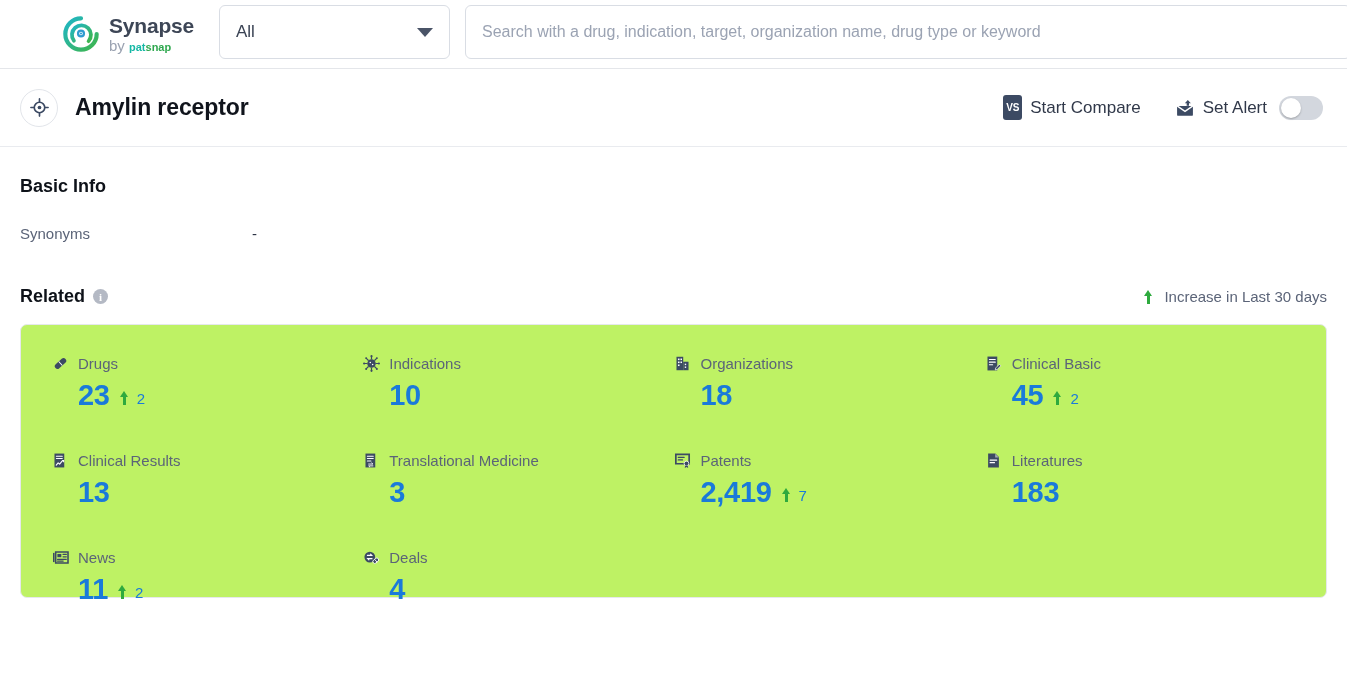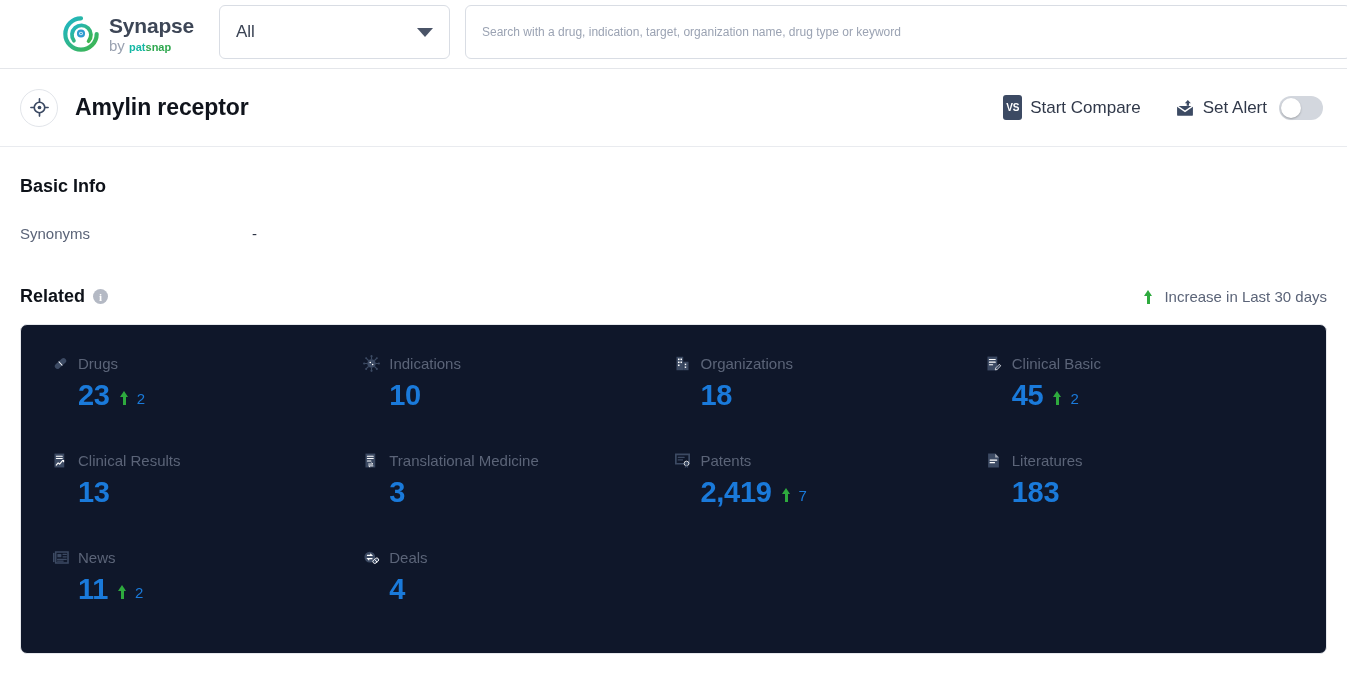--- a/index.html
+++ b/index.html
@@ -80,21 +80,21 @@
     border-radius: 6px;
     background: #fff;
     display: flex;
     align-items: center;
     padding: 0 16px;
   }
   .search-input {
     border: none;
     outline: none;
     width: 100%;
-    font-size: 12px;
+    font-size: 16px;
     color: #be185d;
     font-family: "Liberation Sans", sans-serif;
     background: transparent;
   }
   .search-input::placeholder { color: #9ba3b3; }
 
   
   .titlebar {
     height: 78px;
     display: flex;
@@ -234,23 +234,23 @@
     border-left: 4.5px solid transparent;
     border-right: 4.5px solid transparent;
     border-bottom: 6px solid #2eaa3e;
   }
 
   
   .stats-card {
     margin-top: 17px;
     border: 1px solid #e6e8ec;
     border-radius: 7px;
-    background: #0f172a;
+    background: #bef264;
     padding: 28px 30px 34px 30px;
-    height: 330px;
+    height: 274px;
   }
   .stats-grid {
     display: grid;
     grid-template-columns: repeat(4, 1fr);
     row-gap: 38px;
   }
   .stat-cell { }
   .stat-head {
     display: flex;
     align-items: center;

